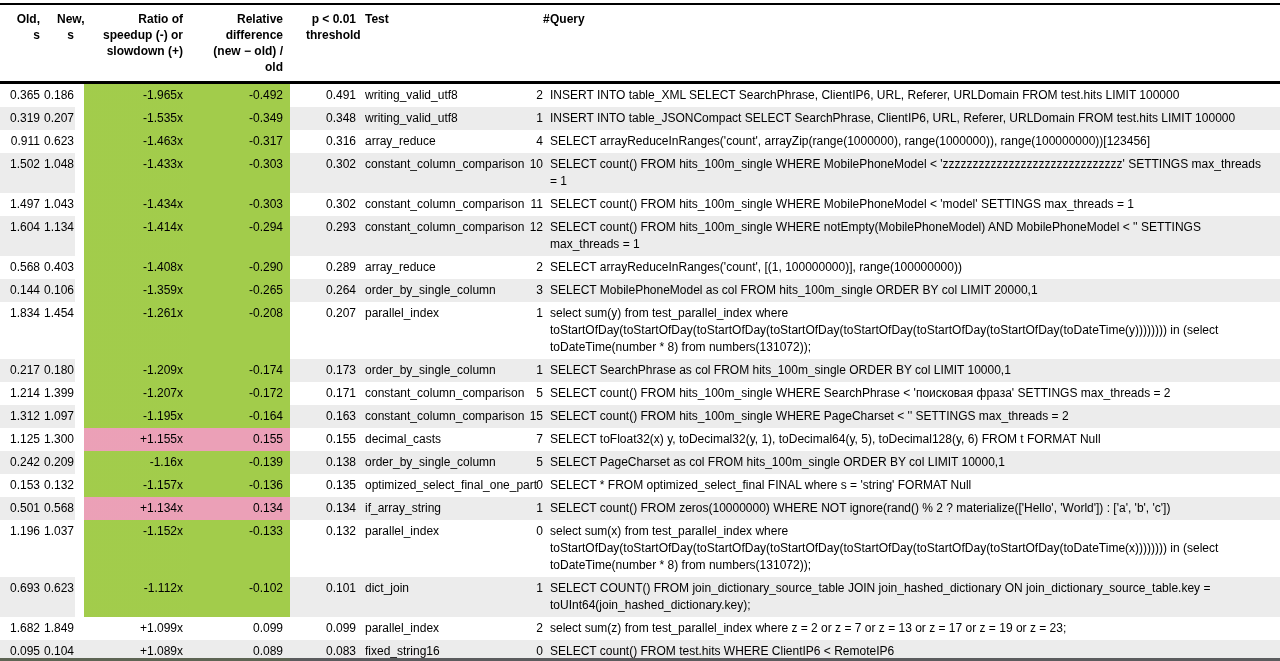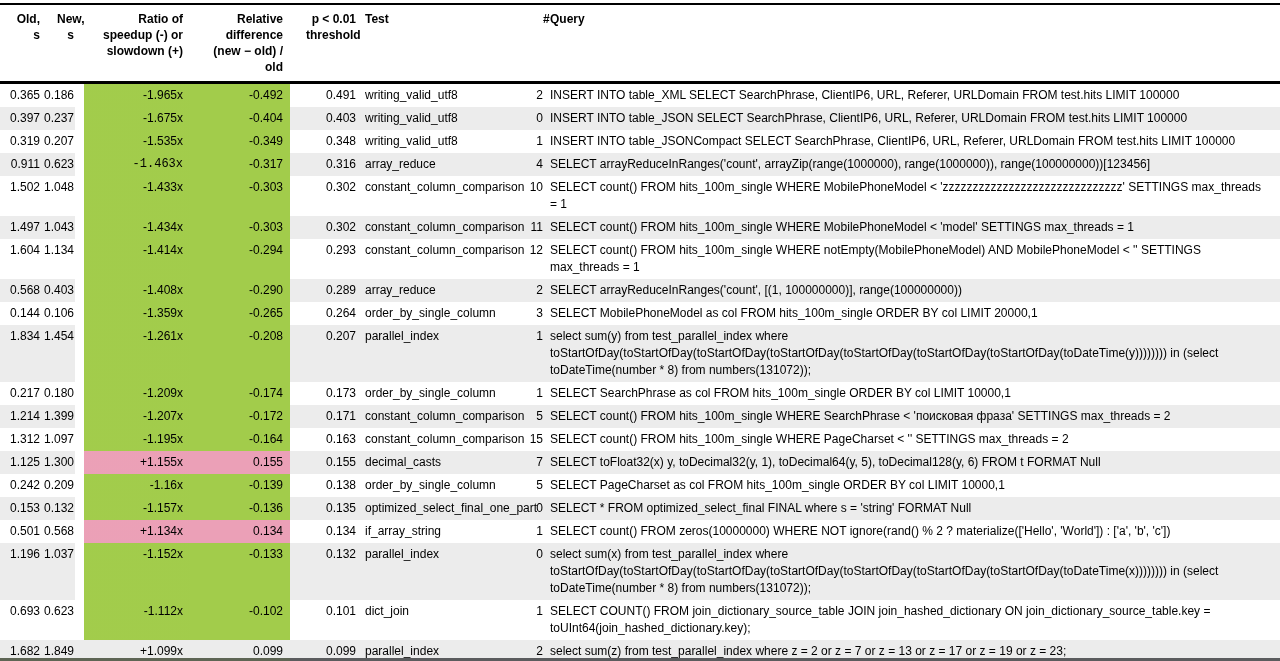--- a/index.html
+++ b/index.html
@@ -120,43 +120,33 @@
           <td class="c-old">0.365</td>
           <td class="c-new">0.186</td>
           <td class="c-ratio" style="background: linear-gradient(to right, transparent 9px, rgba(154, 200, 60, 0.92) 9px);">-1.965x</td>
           <td class="c-reldiff" style="background: rgba(154, 200, 60, 0.92);">-0.492</td>
           <td class="c-p">0.491</td>
           <td class="c-test">writing_valid_utf8</td>
           <td class="c-num">2</td>
           <td class="c-query">INSERT INTO table_XML SELECT SearchPhrase, ClientIP6, URL, Referer, URLDomain FROM test.hits LIMIT 100000</td>
         </tr>
         <tr>
-          <td class="c-old">0.397</td>
-          <td class="c-new">0.237</td>
-          <td class="c-ratio" style="background: linear-gradient(to right, transparent 9px, rgba(154, 200, 60, 0.92) 9px);">-1.675x</td>
-          <td class="c-reldiff" style="background: rgba(154, 200, 60, 0.92);">-0.404</td>
-          <td class="c-p">0.403</td>
-          <td class="c-test">writing_valid_utf8</td>
-          <td class="c-num">0</td>
-          <td class="c-query">INSERT INTO table_JSON SELECT SearchPhrase, ClientIP6, URL, Referer, URLDomain FROM test.hits LIMIT 100000</td>
-        </tr>
-        <tr>
           <td class="c-old">0.319</td>
           <td class="c-new">0.207</td>
           <td class="c-ratio" style="background: linear-gradient(to right, transparent 9px, rgba(154, 200, 60, 0.92) 9px);">-1.535x</td>
           <td class="c-reldiff" style="background: rgba(154, 200, 60, 0.92);">-0.349</td>
           <td class="c-p">0.348</td>
           <td class="c-test">writing_valid_utf8</td>
           <td class="c-num">1</td>
           <td class="c-query">INSERT INTO table_JSONCompact SELECT SearchPhrase, ClientIP6, URL, Referer, URLDomain FROM test.hits LIMIT 100000</td>
         </tr>
         <tr>
           <td class="c-old">0.911</td>
           <td class="c-new">0.623</td>
-          <td class="c-ratio" style="background: linear-gradient(to right, transparent 9px, rgba(154, 200, 60, 0.92) 9px); font-family: Liberation Mono, monospace;">-1.463x</td>
+          <td class="c-ratio" style="background: linear-gradient(to right, transparent 9px, rgba(154, 200, 60, 0.92) 9px);">-1.463x</td>
           <td class="c-reldiff" style="background: rgba(154, 200, 60, 0.92);">-0.317</td>
           <td class="c-p">0.316</td>
           <td class="c-test">array_reduce</td>
           <td class="c-num">4</td>
           <td class="c-query">SELECT arrayReduceInRanges('count', arrayZip(range(1000000), range(1000000)), range(100000000))[123456]</td>
         </tr>
         <tr>
           <td class="c-old">1.502</td>
           <td class="c-new">1.048</td>
           <td class="c-ratio" style="background: linear-gradient(to right, transparent 9px, rgba(154, 200, 60, 0.92) 9px);">-1.433x</td>

